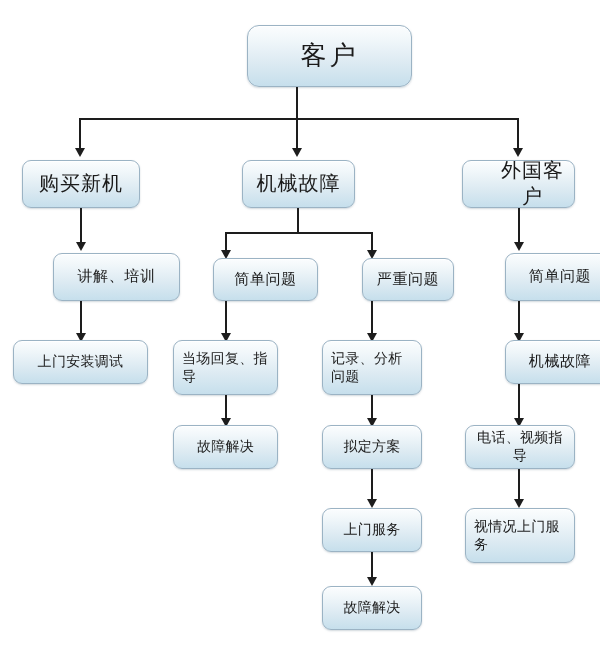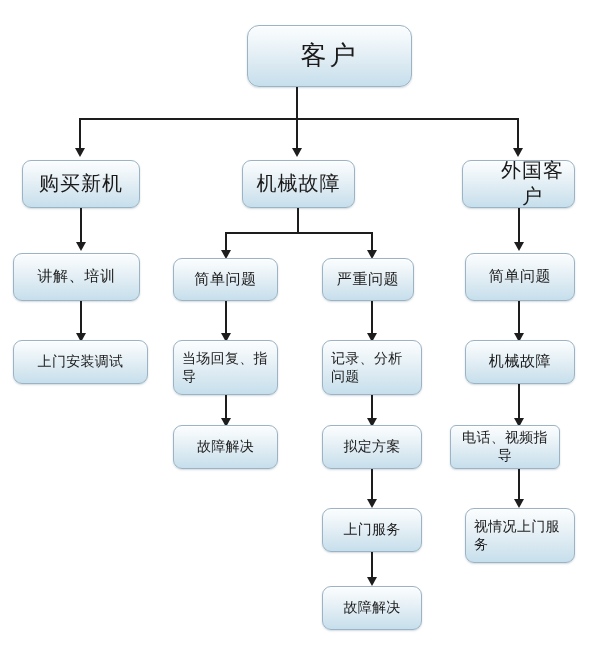--- a/index.html
+++ b/index.html
@@ -45,21 +45,21 @@
     width: 100%;
     padding: 0 8px;
     box-sizing: border-box;
   }
   .node.root {
     border-radius: 12px;
     font-size: 26px;
     letter-spacing: 3px;
   }
   .node.lvl1 { font-size: 20px; letter-spacing: 1px; }
-  .node.lvl2 { font-size: 15px; letter-spacing: 0.6px; }
+  .node.lvl2 { font-size: 15px; letter-spacing: 0.6px; margin-left: 40px; }
   .node.small { font-size: 14px; letter-spacing: 0.3px; }
 
   .connector {
     position: absolute;
     background: #1d1d1d;
   }
   .connector.v { width: 2px; }
   .connector.h { height: 2px; }
 
   .arrowhead {
@@ -186,21 +186,21 @@
   <div class="connector v" style="left:518px; top:301px; width:2px; height:34px;"></div>
   <div class="arrowhead" style="left:514px; top:333px;"></div>
 
   <div class="node lvl2 center" style="left:465px; top:340px; width:110px; height:44px;">
     <span class="label">机械故障</span>
   </div>
 
   <div class="connector v" style="left:518px; top:384px; width:2px; height:36px;"></div>
   <div class="arrowhead" style="left:514px; top:418px;"></div>
 
-  <div class="node small center" style="left:450px; top:425px; width:110px; height:44px;border-radius:6px;">
+  <div class="node small center" style="left:465px; top:425px; width:110px; height:44px;">
     <span class="label">电话、视频指导</span>
   </div>
 
   <div class="connector v" style="left:518px; top:469px; width:2px; height:32px;"></div>
   <div class="arrowhead" style="left:514px; top:499px;"></div>
 
   <div class="node small leftalign" style="left:465px; top:508px; width:110px; height:55px;">
     <span class="label">视情况上门服务</span>
   </div>
 

